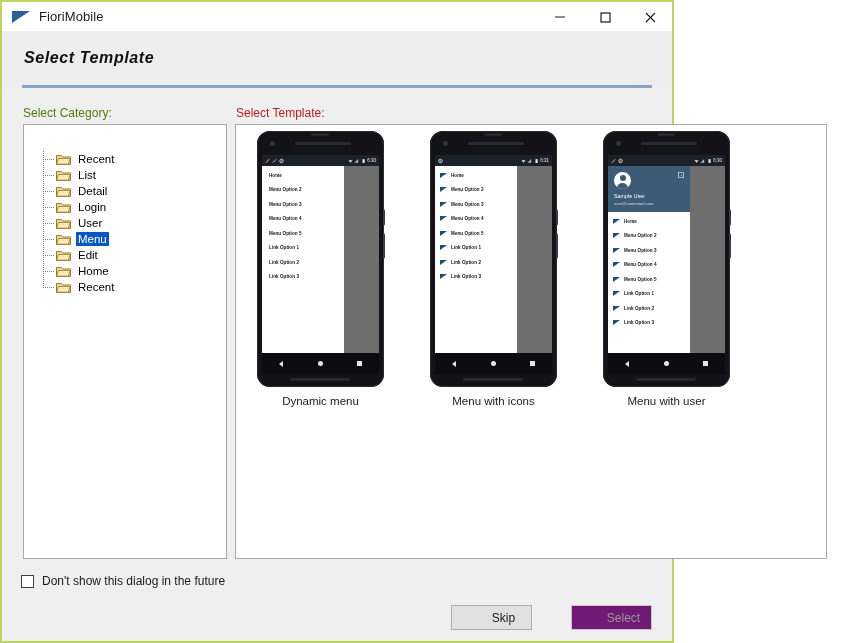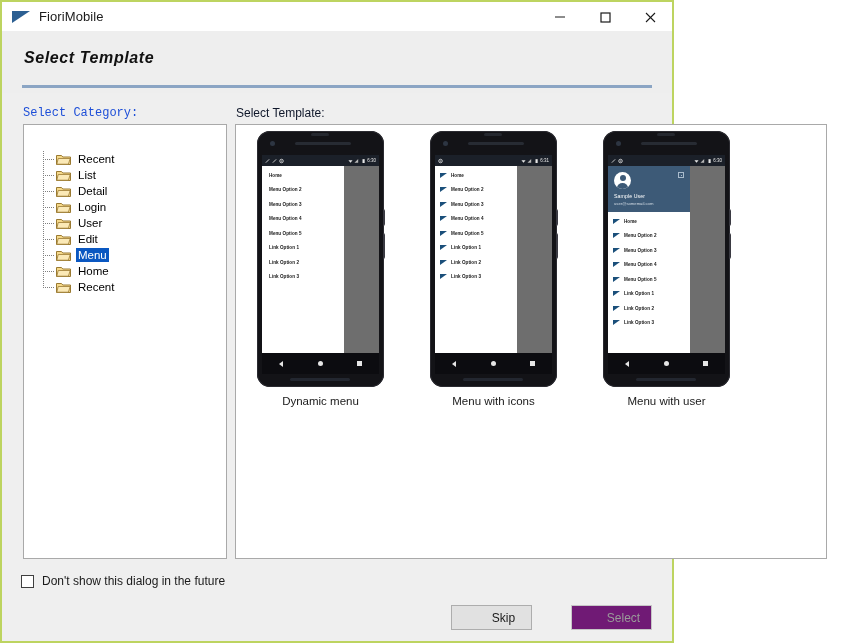--- a/index.html
+++ b/index.html
@@ -97,29 +97,28 @@
   .dialog-body {
     flex: 1;
     background: #efefef;
     position: relative;
   }
   .label-category {
     position: absolute;
     left: 21px;
     top: 13px;
     font-size: 12px;
-    color: #1d4ed8;
-    font-family: Liberation Mono, monospace;
+    color: #4d7c0f;
   }
   .label-template {
     position: absolute;
     left: 234px;
     top: 13px;
     font-size: 12px;
-    color: #0f172a;
+    color: #b91c1c;
   }
 
   
   .tree-panel {
     position: absolute;
     left: 21px;
     top: 31px;
     width: 204px;
     height: 435px;
     background: #ffffff;
@@ -551,35 +550,35 @@
             <span class="tree-label">Login</span>
           </div>
           <div class="tree-item">
             <span class="tree-dots"></span>
             <span class="folder-icon"><svg width="15" height="13" viewBox="0 0 15 13">
                 <path d="M0.5 2.5 L5.5 2.5 L6.8 4 L14.5 4 L14.5 11.5 L0.5 11.5 Z" fill="#f6d98a" stroke="#9a7a32" stroke-width="1"></path>
                 <path d="M2.2 5.5 L14.2 5.5 L12.4 11.2 L0.8 11.2 Z" fill="#fbe9b6" stroke="#9a7a32" stroke-width="0.8"></path>
               </svg></span>
             <span class="tree-label">User</span>
           </div>
+          <div class="tree-item selected">
+            <span class="tree-dots"></span>
+            <span class="folder-icon"><svg width="15" height="13" viewBox="0 0 15 13">
+                <path d="M0.5 2.5 L5.5 2.5 L6.8 4 L14.5 4 L14.5 11.5 L0.5 11.5 Z" fill="#f6d98a" stroke="#9a7a32" stroke-width="1"></path>
+                <path d="M2.2 5.5 L14.2 5.5 L12.4 11.2 L0.8 11.2 Z" fill="#fbe9b6" stroke="#9a7a32" stroke-width="0.8"></path>
+              </svg></span>
+            <span class="tree-label">Menu</span>
+          </div>
           <div class="tree-item">
             <span class="tree-dots"></span>
             <span class="folder-icon"><svg width="15" height="13" viewBox="0 0 15 13">
                 <path d="M0.5 2.5 L5.5 2.5 L6.8 4 L14.5 4 L14.5 11.5 L0.5 11.5 Z" fill="#f6d98a" stroke="#9a7a32" stroke-width="1"></path>
                 <path d="M2.2 5.5 L14.2 5.5 L12.4 11.2 L0.8 11.2 Z" fill="#fbe9b6" stroke="#9a7a32" stroke-width="0.8"></path>
               </svg></span>
             <span class="tree-label">Edit</span>
-          </div>
-          <div class="tree-item selected">
-            <span class="tree-dots"></span>
-            <span class="folder-icon"><svg width="15" height="13" viewBox="0 0 15 13">
-                <path d="M0.5 2.5 L5.5 2.5 L6.8 4 L14.5 4 L14.5 11.5 L0.5 11.5 Z" fill="#f6d98a" stroke="#9a7a32" stroke-width="1"></path>
-                <path d="M2.2 5.5 L14.2 5.5 L12.4 11.2 L0.8 11.2 Z" fill="#fbe9b6" stroke="#9a7a32" stroke-width="0.8"></path>
-              </svg></span>
-            <span class="tree-label">Menu</span>
           </div>
           <div class="tree-item">
             <span class="tree-dots"></span>
             <span class="folder-icon"><svg width="15" height="13" viewBox="0 0 15 13">
                 <path d="M0.5 2.5 L5.5 2.5 L6.8 4 L14.5 4 L14.5 11.5 L0.5 11.5 Z" fill="#f6d98a" stroke="#9a7a32" stroke-width="1"></path>
                 <path d="M2.2 5.5 L14.2 5.5 L12.4 11.2 L0.8 11.2 Z" fill="#fbe9b6" stroke="#9a7a32" stroke-width="0.8"></path>
               </svg></span>
             <span class="tree-label">Home</span>
           </div>
           <div class="tree-item">

